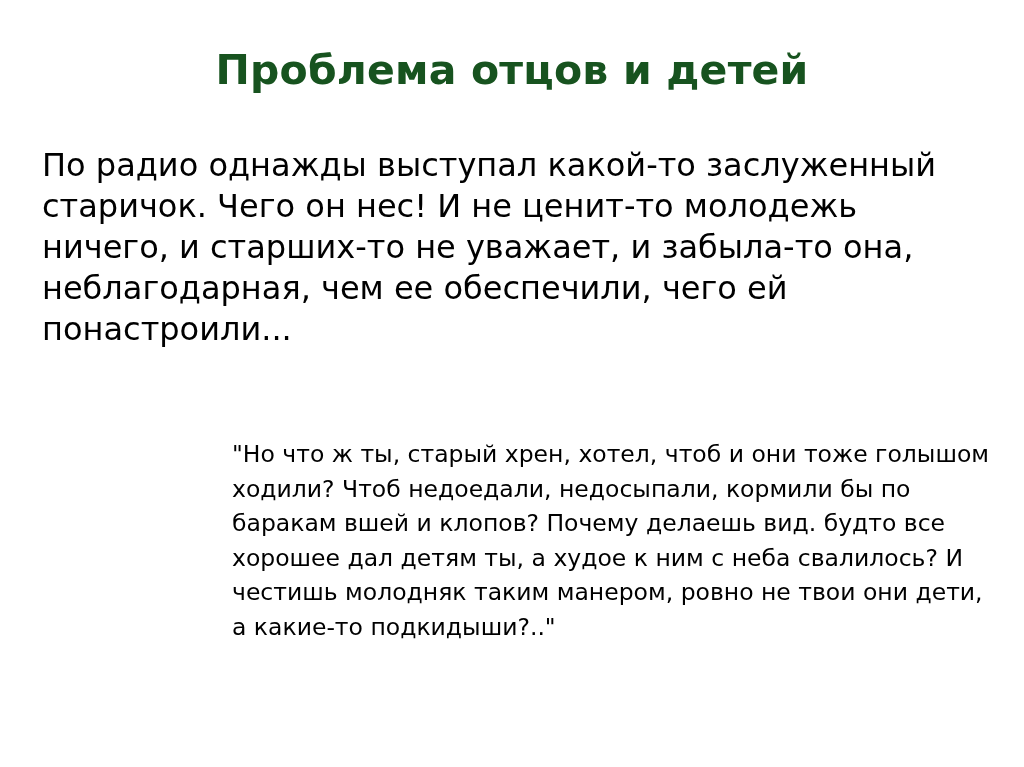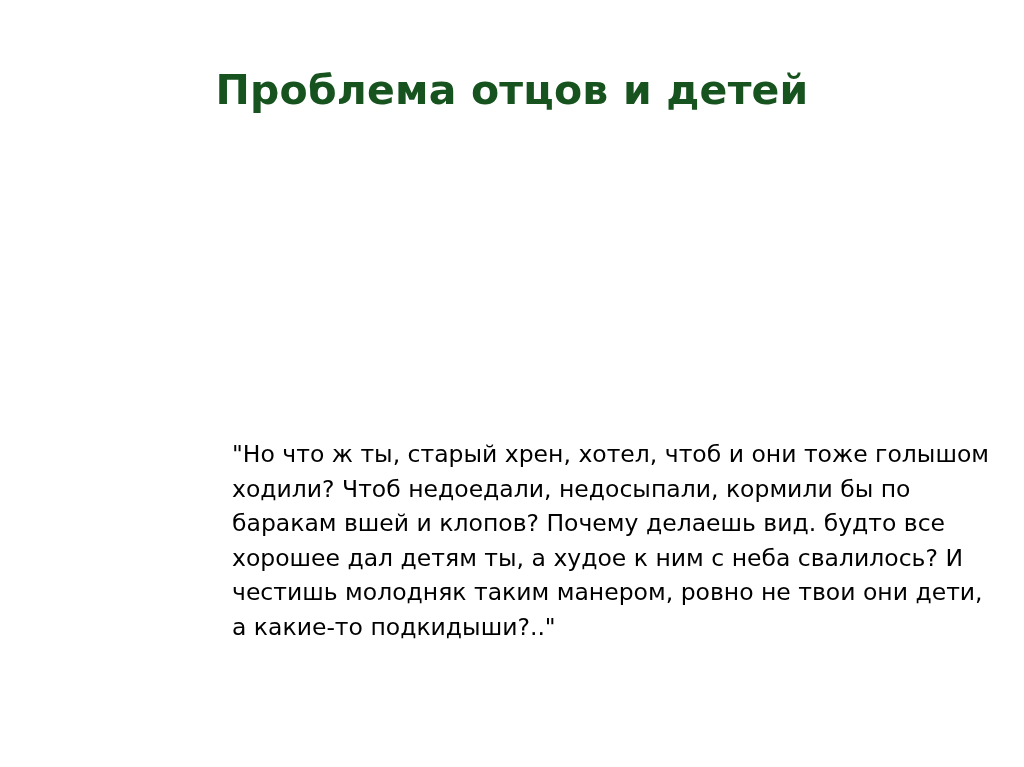--- a/index.html
+++ b/index.html
@@ -15,21 +15,21 @@
     color: #000000;
   }
   .slide {
     position: relative;
     width: 1024px;
     height: 767px;
     box-sizing: border-box;
   }
   .slide-title {
     position: absolute;
-    top: 66px;
+    top: 46px;
     left: 0;
     width: 1024px;
     text-align: center;
     font-size: 41px;
     font-weight: bold;
     color: #17531f;
     letter-spacing: 0.2px;
     font-family: "DejaVu Sans", sans-serif;
   }
   .body-block {
@@ -59,18 +59,21 @@
     margin: 0;
   }
 </style>
 </head>
 <body>
 
 <div class="slide">
 
   <div class="slide-title">Проблема отцов и детей</div>
 
+  <div class="body-block">
+    <p>По  радио  однажды  выступал какой-то заслуженный старичок. Чего он нес! И не ценит-то молодежь ничего, и старших-то не уважает, и забыла-то она,  неблагодарная, чем ее обеспечили, чего ей понастроили...</p>
+  </div>
 
   <div class="quote-block">
     <p>"Но что ж ты, старый  хрен, хотел, чтоб и они тоже голышом ходили? Чтоб недоедали,  недосыпали, кормили бы по баракам вшей и клопов?  Почему делаешь вид. будто  все  хорошее  дал детям ты, а худое  к ним с неба  свалилось? И честишь молодняк  таким  манером,  ровно  не  твои  они  дети,  а  какие-то подкидыши?.."</p>
   </div>
 
 </div>
 
 </body></html>

